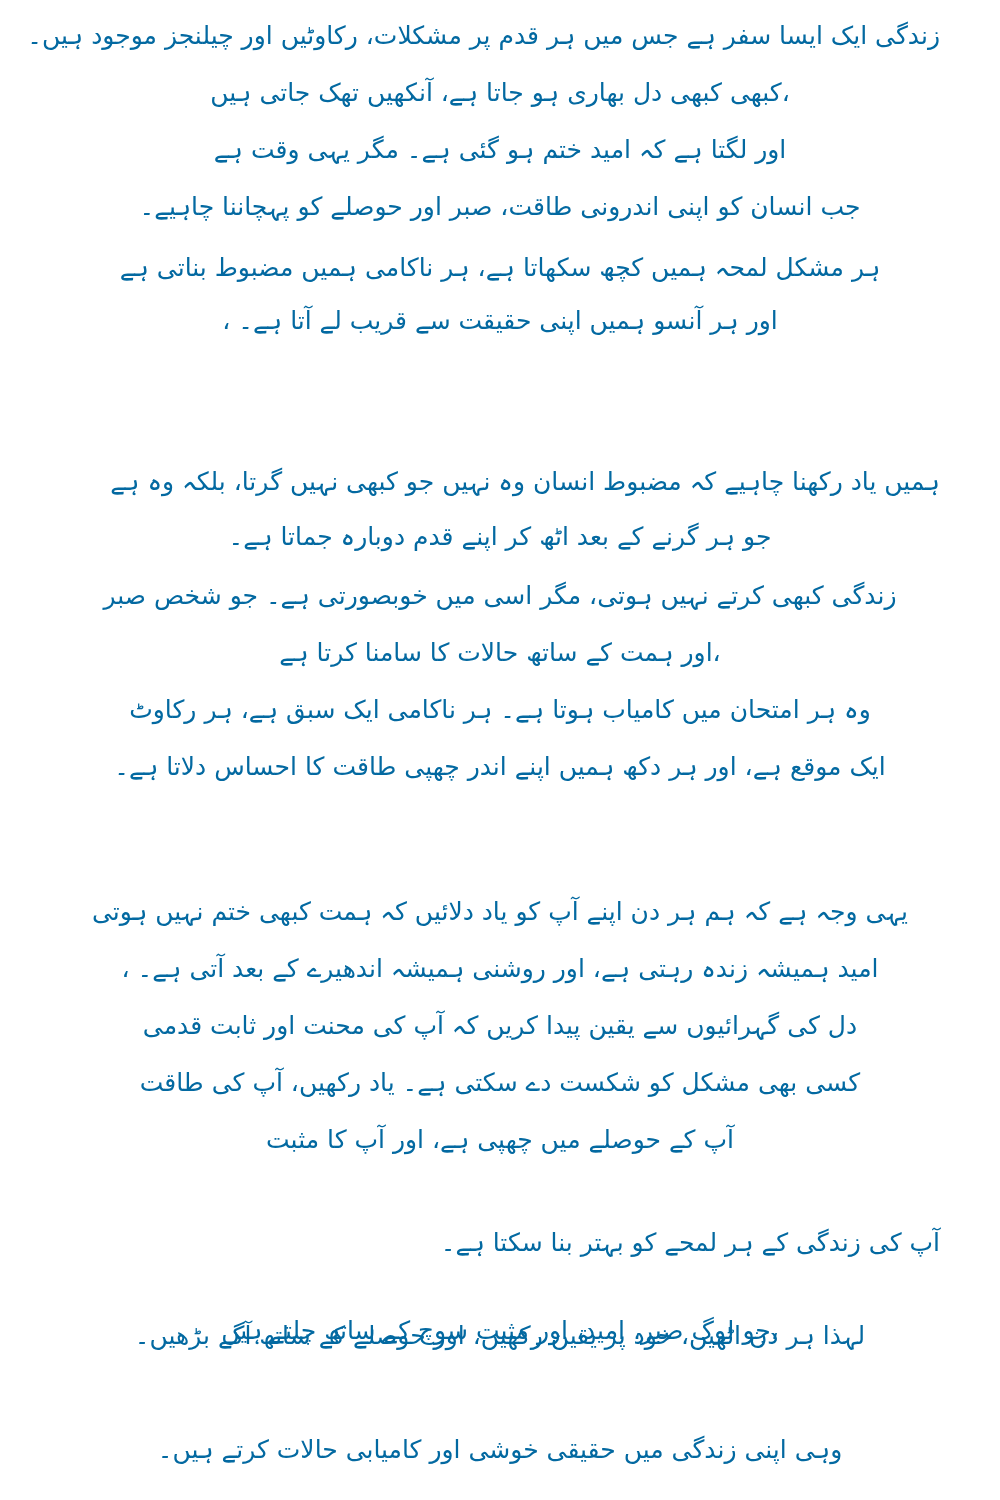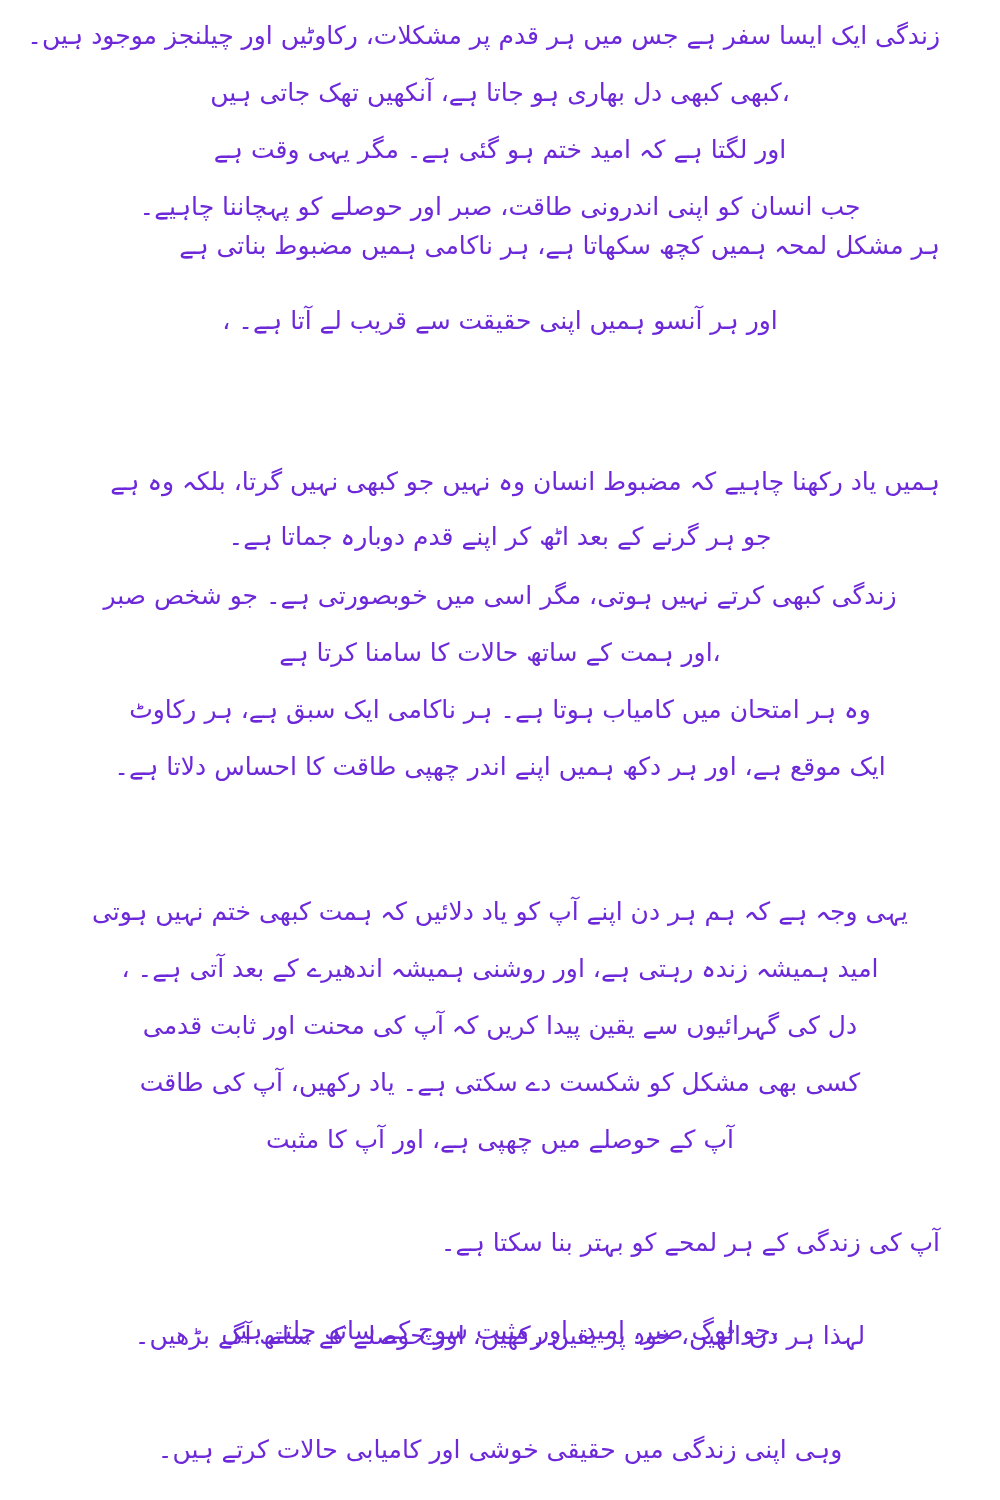--- a/index.html
+++ b/index.html
@@ -25,36 +25,36 @@
       position: absolute;
       left: 60px;
       width: 880px;
       text-align: center;
       direction: rtl;
       unicode-bidi: embed;
       font-family: "DejaVu Sans", sans-serif;
       font-size: 25px;
       line-height: 40px;
       height: 40px;
-      color: #6d28d9;
+      color: #0369a1;
       white-space: nowrap;
       letter-spacing: 0.5px;
     }
   </style>
 </head>
 <body>
 
 <div class="page">
 
   <div>
     <div class="line" style="top:16px;">زندگی ایک ایسا سفر ہے جس میں ہر قدم پر مشکلات، رکاوٹیں اور چیلنجز موجود ہیں۔</div>
     <div class="line" style="top:73px;">،کبھی کبھی دل بھاری ہو جاتا ہے، آنکھیں تھک جاتی ہیں</div>
     <div class="line" style="top:130px;">اور لگتا ہے کہ امید ختم ہو گئی ہے۔ مگر یہی وقت ہے</div>
     <div class="line" style="top:187px;">جب انسان کو اپنی اندرونی طاقت، صبر اور حوصلے کو پہچاننا چاہیے۔</div>
-    <div class="line" style="top:226px;text-align:right;">ہر مشکل لمحہ ہمیں کچھ سکھاتا ہے، ہر ناکامی ہمیں مضبوط بناتی ہے</div>
+    <div class="line" style="top:248px;">ہر مشکل لمحہ ہمیں کچھ سکھاتا ہے، ہر ناکامی ہمیں مضبوط بناتی ہے</div>
     <div class="line" style="top:301px;">اور ہر آنسو ہمیں اپنی حقیقت سے قریب لے آتا ہے۔ ،</div>
   </div>
 
   <div>
     <div class="line" style="top:462px;text-align:right;">ہمیں یاد رکھنا چاہیے کہ مضبوط انسان وہ نہیں جو کبھی نہیں گرتا، بلکہ وہ ہے</div>
     <div class="line" style="top:517px;">جو ہر گرنے کے بعد اٹھ کر اپنے قدم دوبارہ جماتا ہے۔</div>
     <div class="line" style="top:576px;">زندگی کبھی کرتے نہیں ہوتی، مگر اسی میں خوبصورتی ہے۔ جو شخص صبر</div>
     <div class="line" style="top:633px;">،اور ہمت کے ساتھ حالات کا سامنا کرتا ہے</div>
     <div class="line" style="top:690px;">وہ ہر امتحان میں کامیاب ہوتا ہے۔ ہر ناکامی ایک سبق ہے، ہر رکاوٹ</div>
     <div class="line" style="top:747px;">ایک موقع ہے، اور ہر دکھ ہمیں اپنے اندر چھپی طاقت کا احساس دلاتا ہے۔</div>

